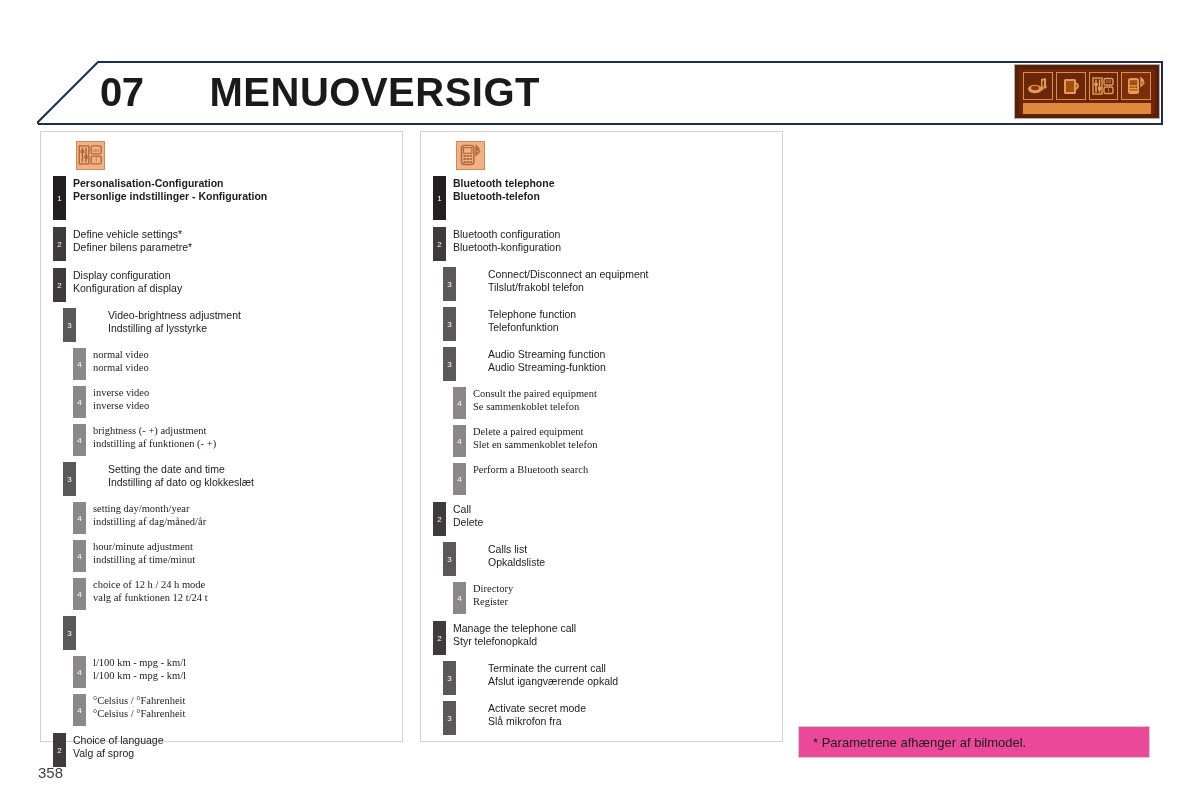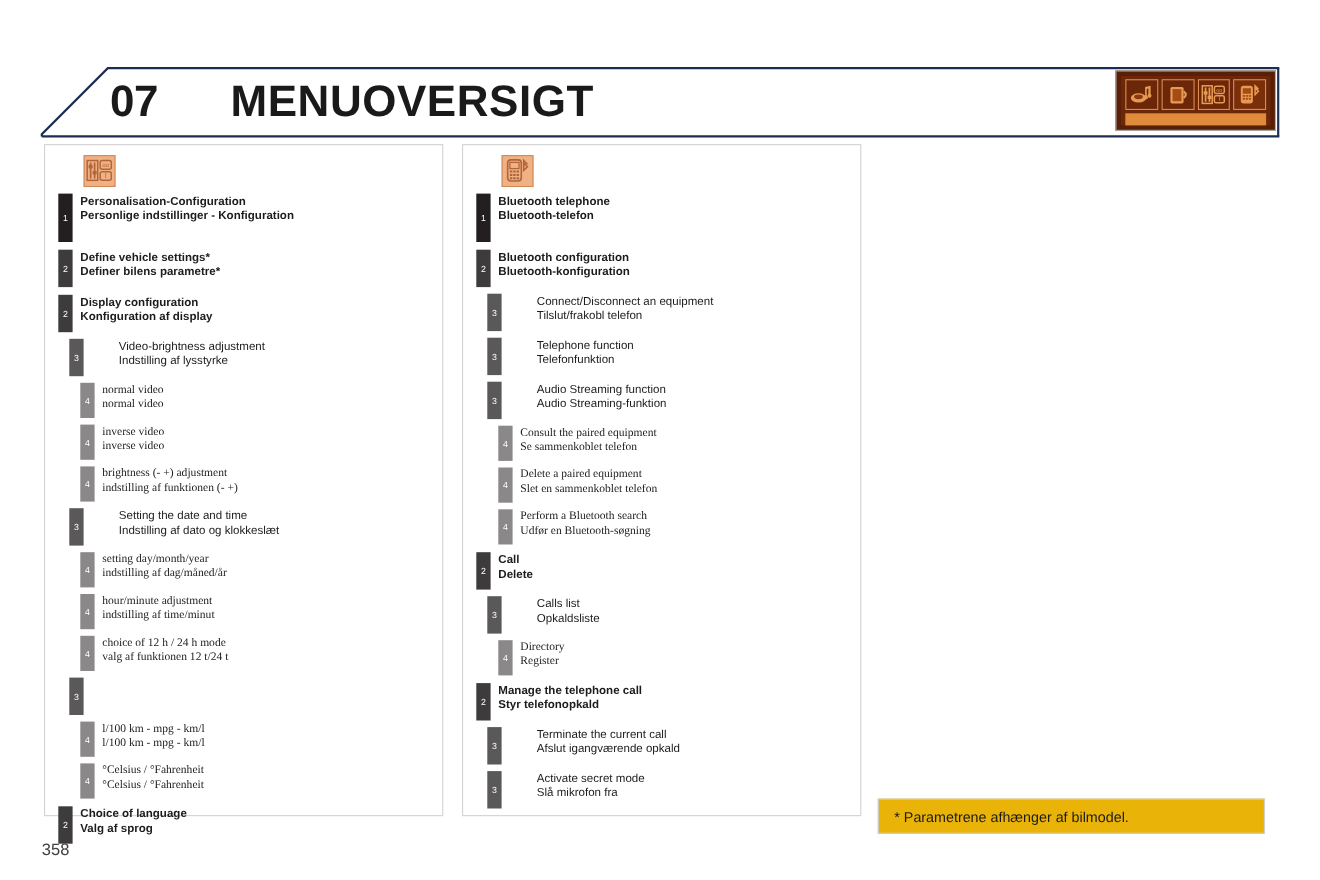--- a/index.html
+++ b/index.html
@@ -156,40 +156,40 @@
   }
 
   
   .lvl-1 { margin-left: 12px; margin-top: 0px; }
   .lvl-1 .level-block { background: #231f20; height: 44px; }
   .lvl-1 .row-texts { font-size: 10.5px; font-weight: bold; }
 
   
   .lvl-2 { margin-left: 12px; margin-top: 7px; }
   .lvl-2 .level-block { background: #3e3b3c; height: 34px; }
-  .lvl-2 .row-texts { font-size: 10.5px; font-weight: bold; }
+  .lvl-2 .row-texts { font-size: 10.5px; font-weight: normal; }
 
   
   .lvl-3 { margin-left: 22px; margin-top: 6px; }
   .lvl-3 .level-block { background: #5b5859; height: 34px; }
   .lvl-3 .row-texts { font-size: 10.5px; font-weight: normal; padding-left: 32px; }
 
   
   .lvl-4 { margin-left: 32px; margin-top: 6px; }
   .lvl-4 .level-block { background: #8b8889; height: 32px; }
   .lvl-4 .row-texts { font-size: 10.5px; font-weight: normal; font-family: Liberation Serif, serif; }
 
   
   #footnote-box {
     position: absolute;
     left: 798px;
     top: 726px;
     width: 352px;
     height: 32px;
-    background: #eab308;
+    background: #ec4899;
     border: 1px solid #cfcfcf;
     display: flex;
     align-items: center;
     padding-left: 14px;
     box-sizing: border-box;
     font-size: 13px;
     color: #1c1c1c;
   }
 
   
@@ -454,21 +454,20 @@
         <div class="level-block">4</div>
         <div class="row-texts">
           <div class="t-en">Delete a paired equipment</div>
           <div class="t-da">Slet en sammenkoblet telefon</div>
         </div>
       </div>
       <div class="menu-row lvl-4">
         <div class="level-block">4</div>
         <div class="row-texts">
           <div class="t-en">Perform a Bluetooth search</div>
-          <div class="t-da">Udfør en Bluetooth-søgning</div>
         </div>
       </div>
       <div class="menu-row lvl-2">
         <div class="level-block">2</div>
         <div class="row-texts">
           <div class="t-en">Call</div>
           <div class="t-da">Delete</div>
         </div>
       </div>
       <div class="menu-row lvl-3">

